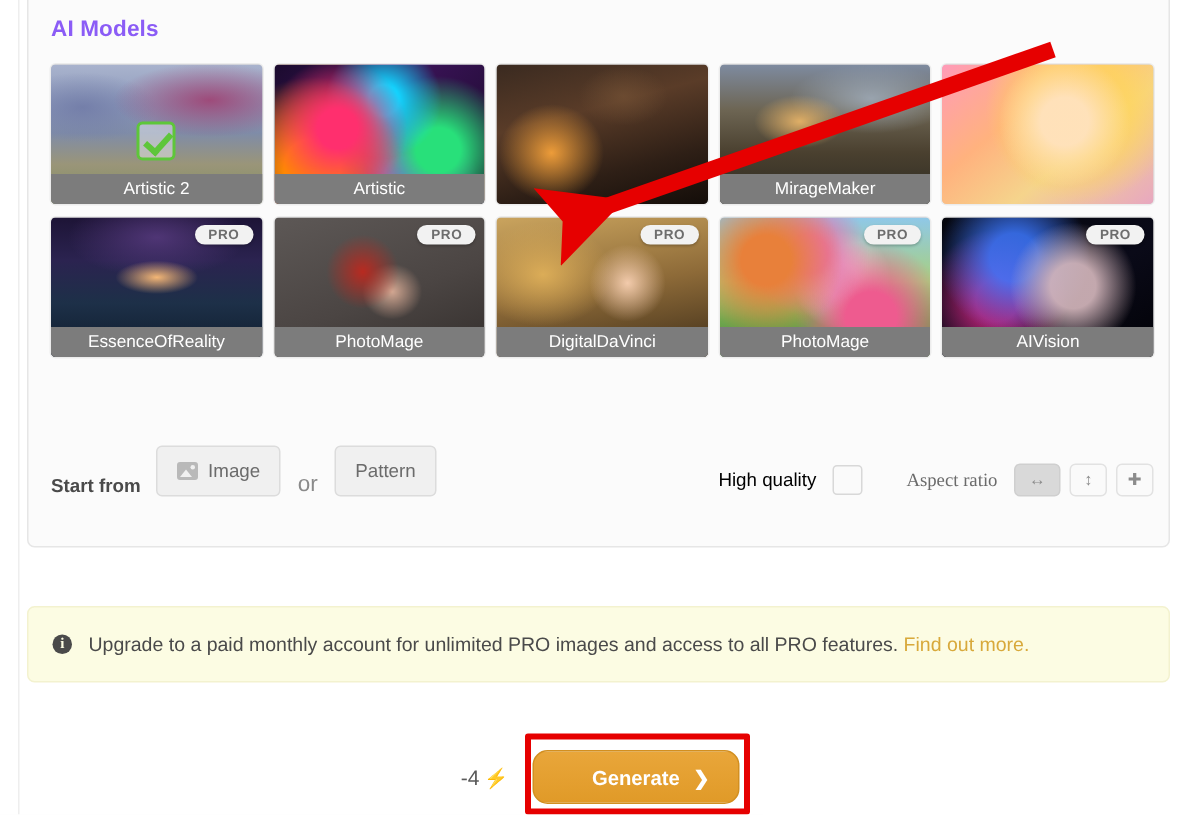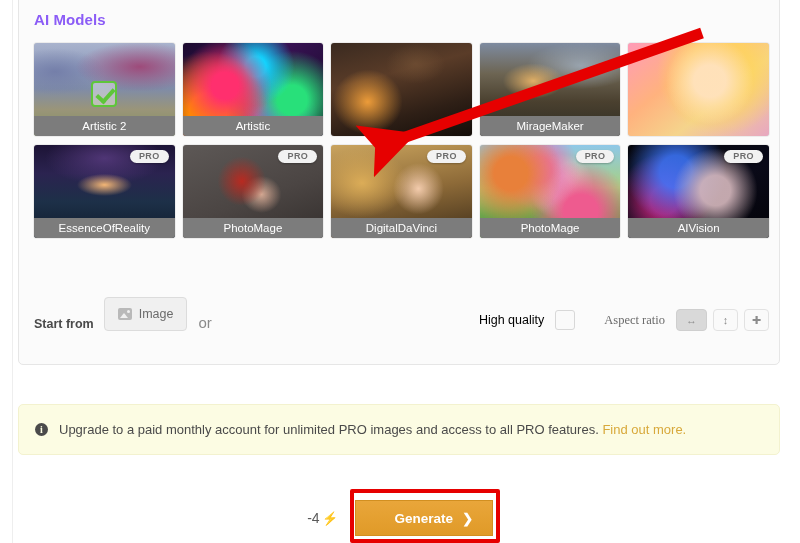--- a/index.html
+++ b/index.html
@@ -354,21 +354,21 @@
 
   .gen-wrap {
     position: relative;
     margin-left: 12px;
   }
   .generate-btn {
     width: 138px;
     height: 36px;
     background: linear-gradient(180deg,#e9a63a 0%,#e09a28 100%);
     border: 1px solid #d28f20;
-    border-radius: 0;
+    border-radius: 10px;
     color: #ffffff;
     font-size: 13.5px;
     font-weight: bold;
     display: flex;
     align-items: center;
     justify-content: center;
     gap: 9px;
     cursor: pointer;
     padding-left: 20px;
   }
@@ -456,20 +456,23 @@
 
       <span class="opt-label-bold">Start from</span>
 
       <button class="ghost-btn">
         <span class="pic-icon"></span>
         <span>Image</span>
       </button>
 
       <span class="or-text">or</span>
 
+      <button class="ghost-btn">
+        <span>Pattern</span>
+      </button>
 
       <div class="right-opts">
         <span class="plain-label">High quality</span>
         <div class="checkbox"></div>
 
         <span class="aspect-label">Aspect ratio</span>
 
         <div class="ratio-group" id="ratio-group">
             <div class="ratio-btn active wide">
               <span class="ratio-ico">↔</span>

